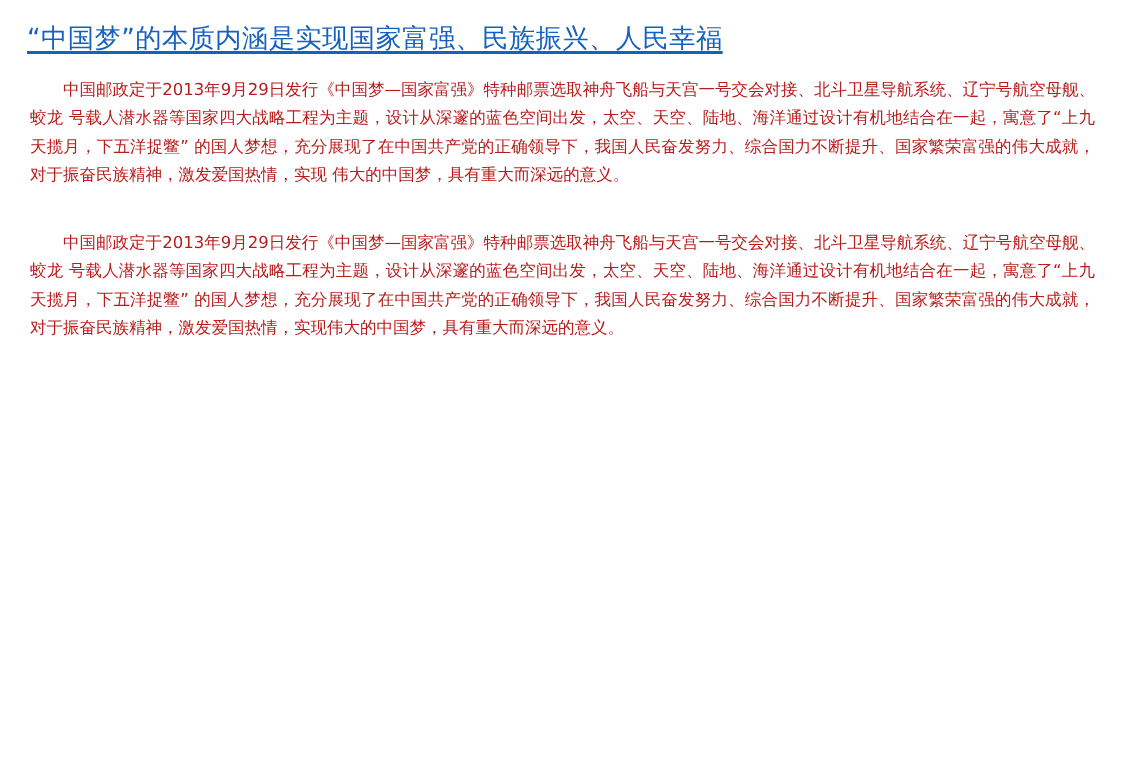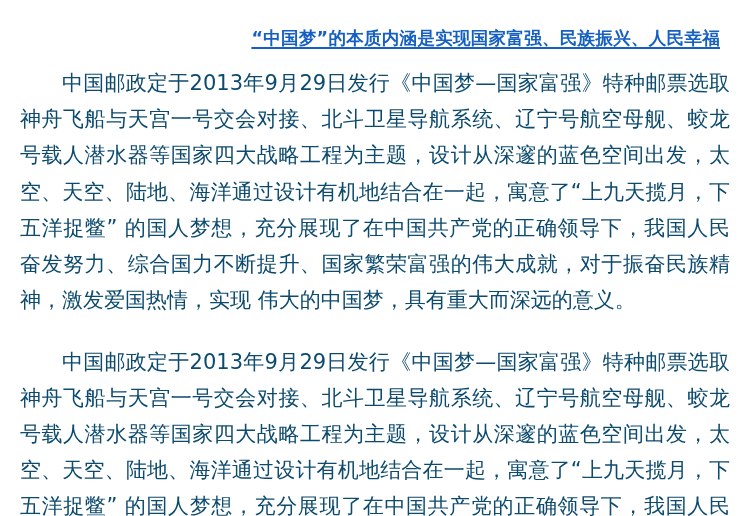--- a/index.html
+++ b/index.html
@@ -18,43 +18,43 @@
     width: 750px;
     height: 516px;
     box-sizing: border-box;
     padding: 10px 18px 0 18px;
     position: relative;
   }
   .section {
     width: 100%;
   }
   .heading {
-    text-align: right;
+    text-align: left;
     color: #1560c0;
-    font-weight: bold;
+    font-weight: normal;
     font-size: 17.5px;
     letter-spacing: 0.3px;
     line-height: 1.5;
-    margin: 12px;
+    margin: 0;
     padding: 3px 0 2px 0;
   }
   .heading .u {
     text-decoration: underline;
     text-underline-offset: 3px;
     text-decoration-thickness: 1.5px;
   }
   .body-text {
-    font-size: 21px;
+    font-size: 11px;
     line-height: 1.72;
     text-align: justify;
     text-justify: inter-ideograph;
     text-indent: 2em;
     margin: 0;
     padding: 0 2px;
-    color: #0c4a6e;
+    color: #b91c1c;
     font-family: "DejaVu Sans", "Liberation Sans", sans-serif;
   }
   .section-1 .body-text {
     margin-top: 10px;
   }
   .section-2 {
     margin-top: 26px;
   }
   .section-2 .heading {
     font-size: 17px;

